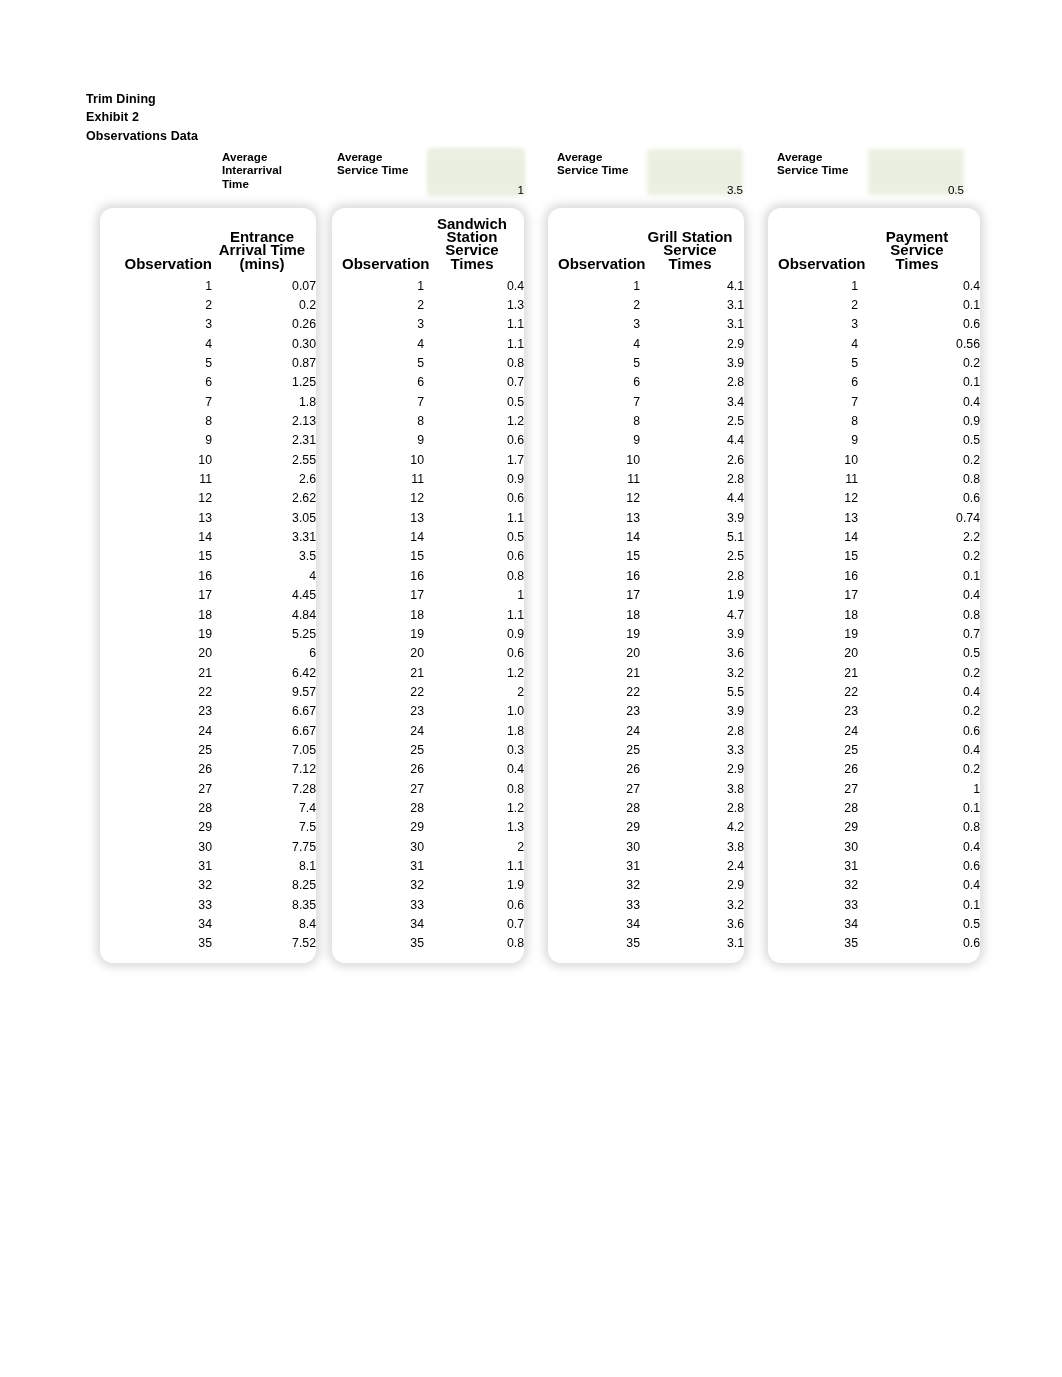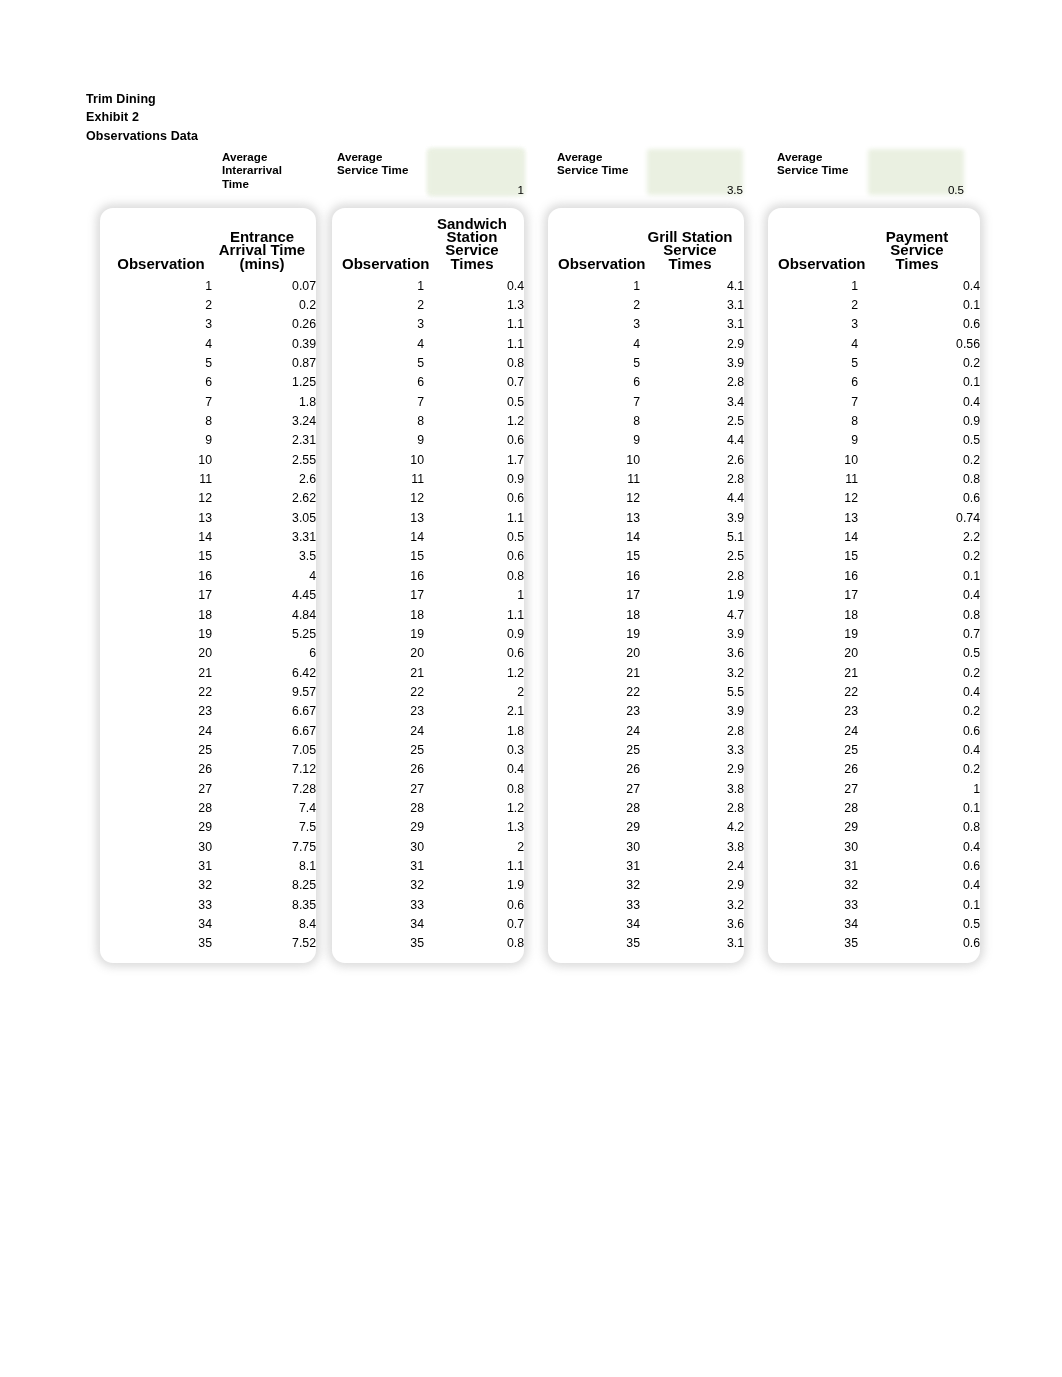--- a/index.html
+++ b/index.html
@@ -115,21 +115,21 @@
   .card thead th {
     font-size: 15px;
     font-weight: bold;
     line-height: 13.3px;
     padding: 0;
     vertical-align: bottom;
     height: 62px;
     white-space: pre-line;
   }
   .th-obs {
-    text-align: center;
+    text-align: right;
     padding-left: 10px !important;
     padding-bottom: 6px !important;
     margin-left: 22px;
   }
   .th-val {
     text-align: center;
     padding-right: 4px !important;
     padding-bottom: 6px !important;
   }
   .card tbody td {
@@ -221,37 +221,37 @@
           <tr>
             <td class="td-obs">2</td>
             <td class="td-val">0.2</td>
           </tr>
           <tr>
             <td class="td-obs">3</td>
             <td class="td-val">0.26</td>
           </tr>
           <tr>
             <td class="td-obs">4</td>
-            <td class="td-val">0.39</td>
+            <td class="td-val">0.30</td>
           </tr>
           <tr>
             <td class="td-obs">5</td>
             <td class="td-val">0.87</td>
           </tr>
           <tr>
             <td class="td-obs">6</td>
             <td class="td-val">1.25</td>
           </tr>
           <tr>
             <td class="td-obs">7</td>
             <td class="td-val">1.8</td>
           </tr>
           <tr>
             <td class="td-obs">8</td>
-            <td class="td-val">3.24</td>
+            <td class="td-val">2.13</td>
           </tr>
           <tr>
             <td class="td-obs">9</td>
             <td class="td-val">2.31</td>
           </tr>
           <tr>
             <td class="td-obs">10</td>
             <td class="td-val">2.55</td>
           </tr>
           <tr>
@@ -456,21 +456,21 @@
           <tr>
             <td class="td-obs">21</td>
             <td class="td-val">1.2</td>
           </tr>
           <tr>
             <td class="td-obs">22</td>
             <td class="td-val">2</td>
           </tr>
           <tr>
             <td class="td-obs">23</td>
-            <td class="td-val">2.1</td>
+            <td class="td-val">1.0</td>
           </tr>
           <tr>
             <td class="td-obs">24</td>
             <td class="td-val">1.8</td>
           </tr>
           <tr>
             <td class="td-obs">25</td>
             <td class="td-val">0.3</td>
           </tr>
           <tr>

